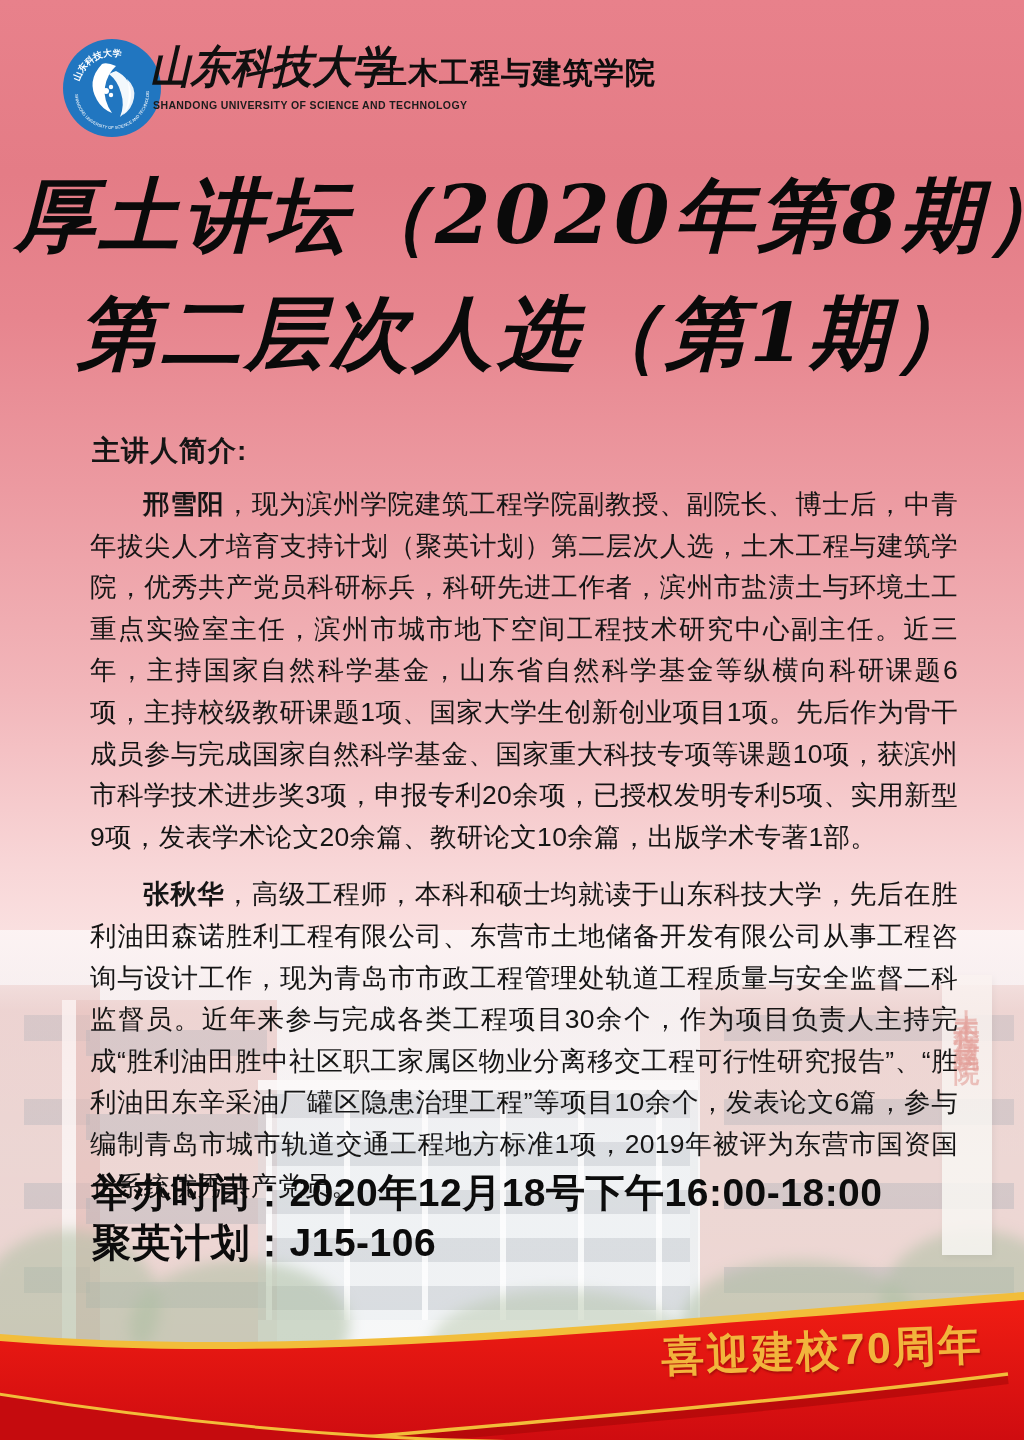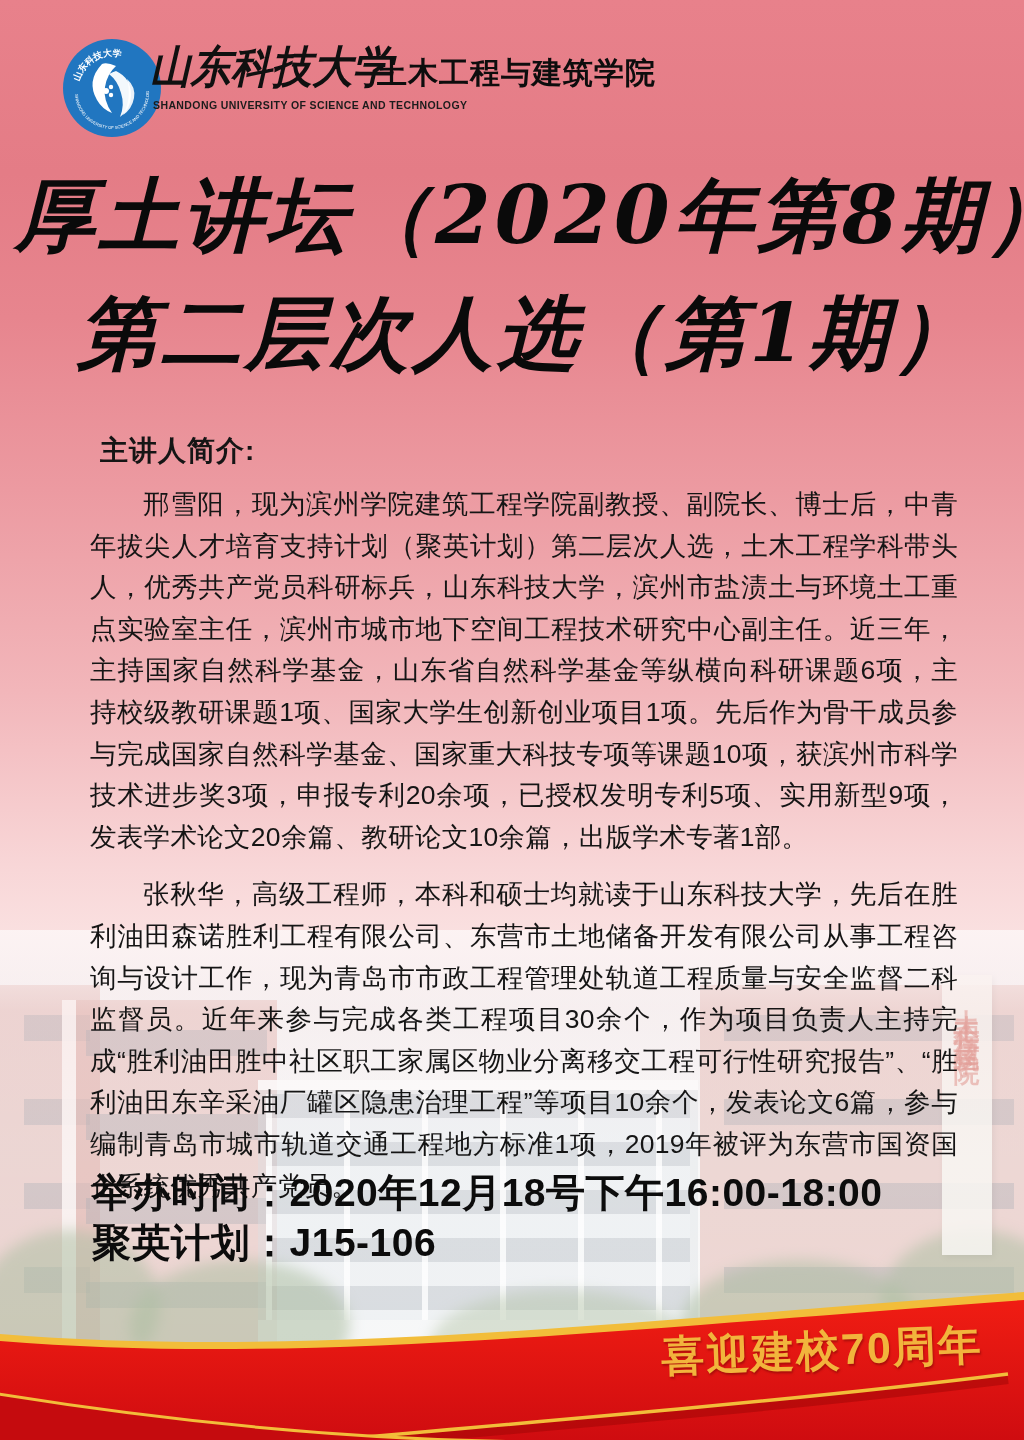--- a/index.html
+++ b/index.html
@@ -50,24 +50,24 @@
     color:#1c1c1c;letter-spacing:.4px;white-space:nowrap;}
   .college{position:absolute;left:377px;top:53px;font-size:30px;font-weight:bold;
     color:#0d0d0d;letter-spacing:1px;white-space:nowrap;}
   
   .main-title{position:absolute;left:15px;top:156px;width:1024px;text-align:center;z-index:3;
     font-family:"DejaVu Serif","Liberation Serif",serif;font-weight:bold;font-style:italic;
     color:#0a0a0a;}
   .main-title .t-line{font-size:80px;line-height:118px;letter-spacing:4px;white-space:nowrap;}
   
   .intro{position:absolute;left:90px;top:432px;width:868px;z-index:3;color:#151515;}
-  .intro-heading{font-size:28px;font-weight:bold;margin:0 0 14px 10px;letter-spacing:1px;}
+  .intro-heading{font-size:28px;font-weight:bold;margin:0 0 14px 2px;letter-spacing:1px;}
   .bio-p{margin:0 0 16px 0;font-size:26.5px;line-height:41.6px;text-align:justify;
     text-indent:2em;letter-spacing:.3px;}
-  .speaker-name{font-weight:normal;}
+  .speaker-name{font-weight:bold;}
   
   .details{position:absolute;left:92px;top:1168px;z-index:3;color:#0c0c0c;}
   .detail-row{font-size:39px;font-weight:bold;line-height:50px;letter-spacing:.5px;white-space:nowrap;}
   
   .ribbon-svg{position:absolute;left:0;top:1288px;width:1024px;height:152px;z-index:4;}
   .banner-text{position:absolute;left:622px;top:1322px;width:400px;text-align:center;z-index:5;
     font-size:43px;font-weight:bold;color:#f2b43c;letter-spacing:2px;white-space:nowrap;
     transform:rotate(-2.2deg);text-shadow:1px 2px 2px rgba(130,10,5,.55);}
 </style>
 </head>
@@ -127,21 +127,21 @@
     <div class="college">土木工程与建筑学院</div>
   </div>
 
   <div class="main-title">
     <div class="t-line">厚土讲坛（2020年第8期）</div>
     <div class="t-line">第二层次人选（第1期）</div>
   </div>
 
   <div class="intro">
     <div class="intro-heading">主讲人简介:</div>
-    <p class="bio-p"><span class="speaker-name">邢雪阳</span><span>，现为滨州学院建筑工程学院副教授、副院长、博士后，中青年拔尖人才培育支持计划（聚英计划）第二层次人选，土木工程学科带头人，优秀共产党员科研标兵，山东科技大学，滨州市盐渍土与环境土工重点实验室主任，滨州市城市地下空间工程技术研究中心副主任。近三年，主持国家自然科学基金，山东省自然科学基金等纵横向科研课题6项，主持校级教研课题1项、国家大学生创新创业项目1项。先后作为骨干成员参与完成国家自然科学基金、国家重大科技专项等课题10项，获滨州市科学技术进步奖3项，申报专利20余项，已授权发明专利5项、实用新型9项，发表学术论文20余篇、教研论文10余篇，出版学术专著1部。</span></p>
+    <p class="bio-p"><span class="speaker-name">邢雪阳</span><span>，现为滨州学院建筑工程学院副教授、副院长、博士后，中青年拔尖人才培育支持计划（聚英计划）第二层次人选，土木工程与建筑学院，优秀共产党员科研标兵，科研先进工作者，滨州市盐渍土与环境土工重点实验室主任，滨州市城市地下空间工程技术研究中心副主任。近三年，主持国家自然科学基金，山东省自然科学基金等纵横向科研课题6项，主持校级教研课题1项、国家大学生创新创业项目1项。先后作为骨干成员参与完成国家自然科学基金、国家重大科技专项等课题10项，获滨州市科学技术进步奖3项，申报专利20余项，已授权发明专利5项、实用新型9项，发表学术论文20余篇、教研论文10余篇，出版学术专著1部。</span></p>
     <p class="bio-p"><span class="speaker-name">张秋华</span><span>，高级工程师，本科和硕士均就读于山东科技大学，先后在胜利油田森诺胜利工程有限公司、东营市土地储备开发有限公司从事工程咨询与设计工作，现为青岛市市政工程管理处轨道工程质量与安全监督二科监督员。近年来参与完成各类工程项目30余个，作为项目负责人主持完成“胜利油田胜中社区职工家属区物业分离移交工程可行性研究报告”、“胜利油田东辛采油厂罐区隐患治理工程”等项目10余个，发表论文6篇，参与编制青岛市城市轨道交通工程地方标准1项，2019年被评为东营市国资国企系统优秀共产党员。</span></p>
   </div>
 
   <div class="details">
     <div class="detail-row"><span>举办时间：</span><span>2020年12月18号下午16:00-18:00</span></div>
     <div class="detail-row"><span>聚英计划：</span><span>J15-106</span></div>
   </div>
 
   <svg class="ribbon-svg" viewBox="0 0 1024 152" preserveAspectRatio="none">
     <defs>

